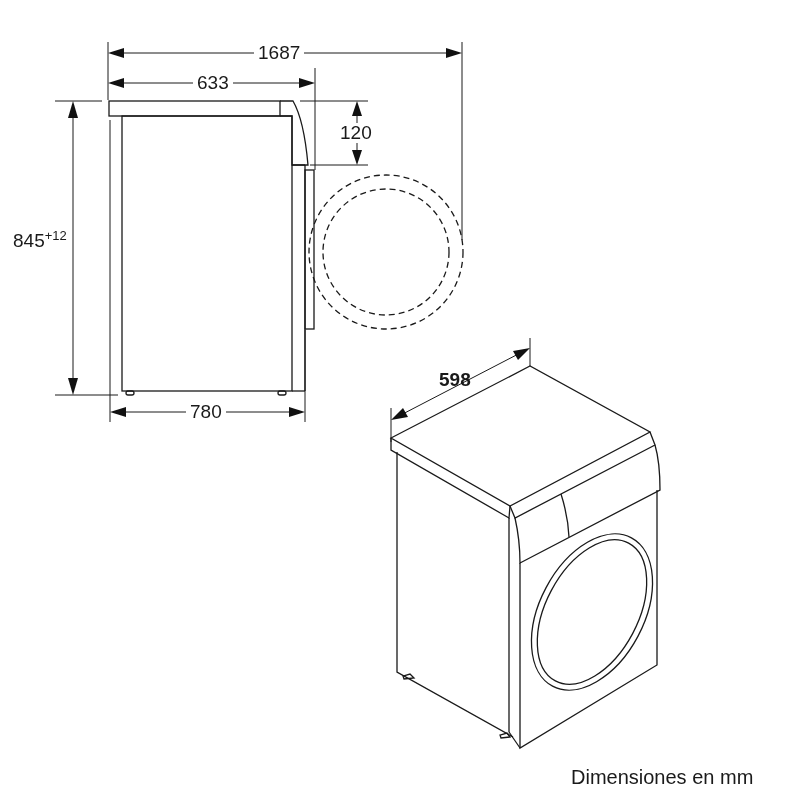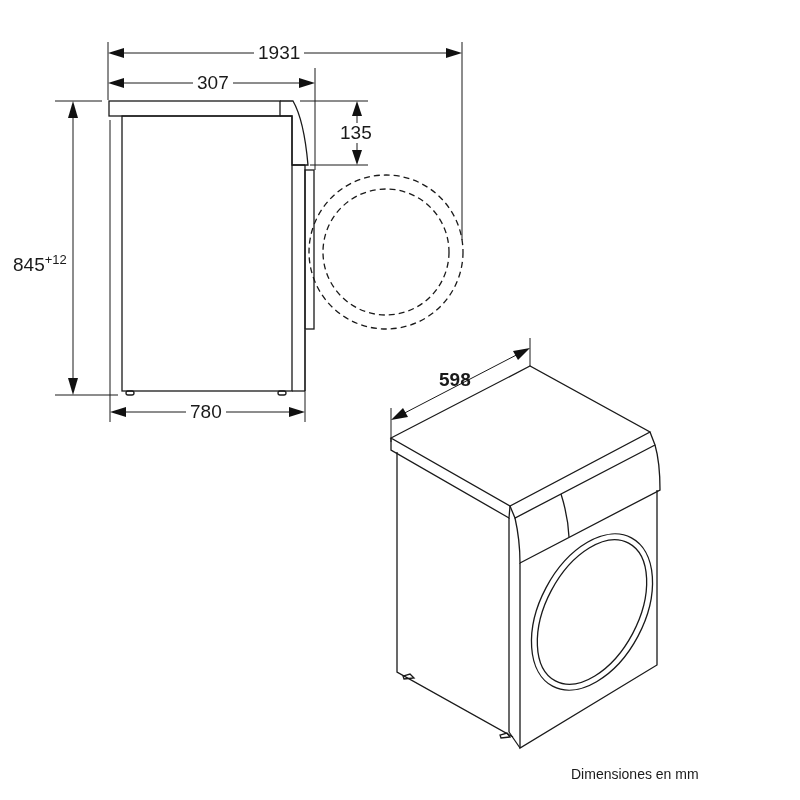--- a/index.html
+++ b/index.html
@@ -6,21 +6,21 @@
     body { width: 800px; height: 800px; position: relative; overflow: hidden;
            font-family: "Liberation Sans", sans-serif; }
     svg { position: absolute; left: 0; top: 0; }
     .ln { stroke: #1a1a1a; stroke-width: 1.3; fill: none; }
     .thin { stroke: #1a1a1a; stroke-width: 1; fill: none; }
     .dash { stroke: #1a1a1a; stroke-width: 1.3; fill: none; stroke-dasharray: 6 4; }
     .arr { fill: #111; }
     .lbl { position: absolute; font-size: 19px; color: #1a1a1a; background: #fff;
            padding: 0 4px; line-height: 20px; white-space: nowrap; }
     .sup { font-size: 13px; vertical-align: 7px; }
-    .caption { position: absolute; font-size: 14px; color: #1a1a1a; white-space: nowrap; }
+    .caption { position: absolute; font-size: 20px; color: #1a1a1a; white-space: nowrap; }
   </style>
 </head>
 <body>
 
 <div>
 
   <svg width="800" height="800" viewBox="0 0 800 800">
 
     <g>
 
@@ -96,23 +96,23 @@
       <line class="ln" x1="509" y1="732" x2="520" y2="748"></line>
 
       <ellipse class="ln" cx="592" cy="612" rx="52" ry="84" transform="rotate(28 592 612)"></ellipse>
       <ellipse class="ln" cx="592" cy="612" rx="46" ry="78" transform="rotate(28 592 612)"></ellipse>
 
       <path class="ln" d="M403,676 L410,674 L414,678 L404,679 Z"></path>
       <path class="ln" d="M500,735 L507,733 L510,737 L501,738 Z"></path>
     </g>
   </svg>
 
-  <div class="lbl" style="left:254px; top:43px;">1931</div>
-  <div class="lbl" style="left:193px; top:73px;">307</div>
-  <div class="lbl" style="left:336px; top:123px;">135</div>
-  <div class="lbl" style="left:12px; top:226px; padding:0 1px;margin-top:24px;">
+  <div class="lbl" style="left:254px; top:43px;">1687</div>
+  <div class="lbl" style="left:193px; top:73px;">633</div>
+  <div class="lbl" style="left:336px; top:123px;">120</div>
+  <div class="lbl" style="left:12px; top:226px; padding:0 1px;">
     <span>845</span><span class="sup">+12</span>
   </div>
   <div class="lbl" style="left:186px; top:402px;">780</div>
   <div class="lbl" style="left:435px; top:370px; background:transparent;font-weight:bold;">598</div>
 
   <div class="caption" style="left:571px; top:766px;">Dimensiones en mm</div>
 </div>
 
 </body></html>

